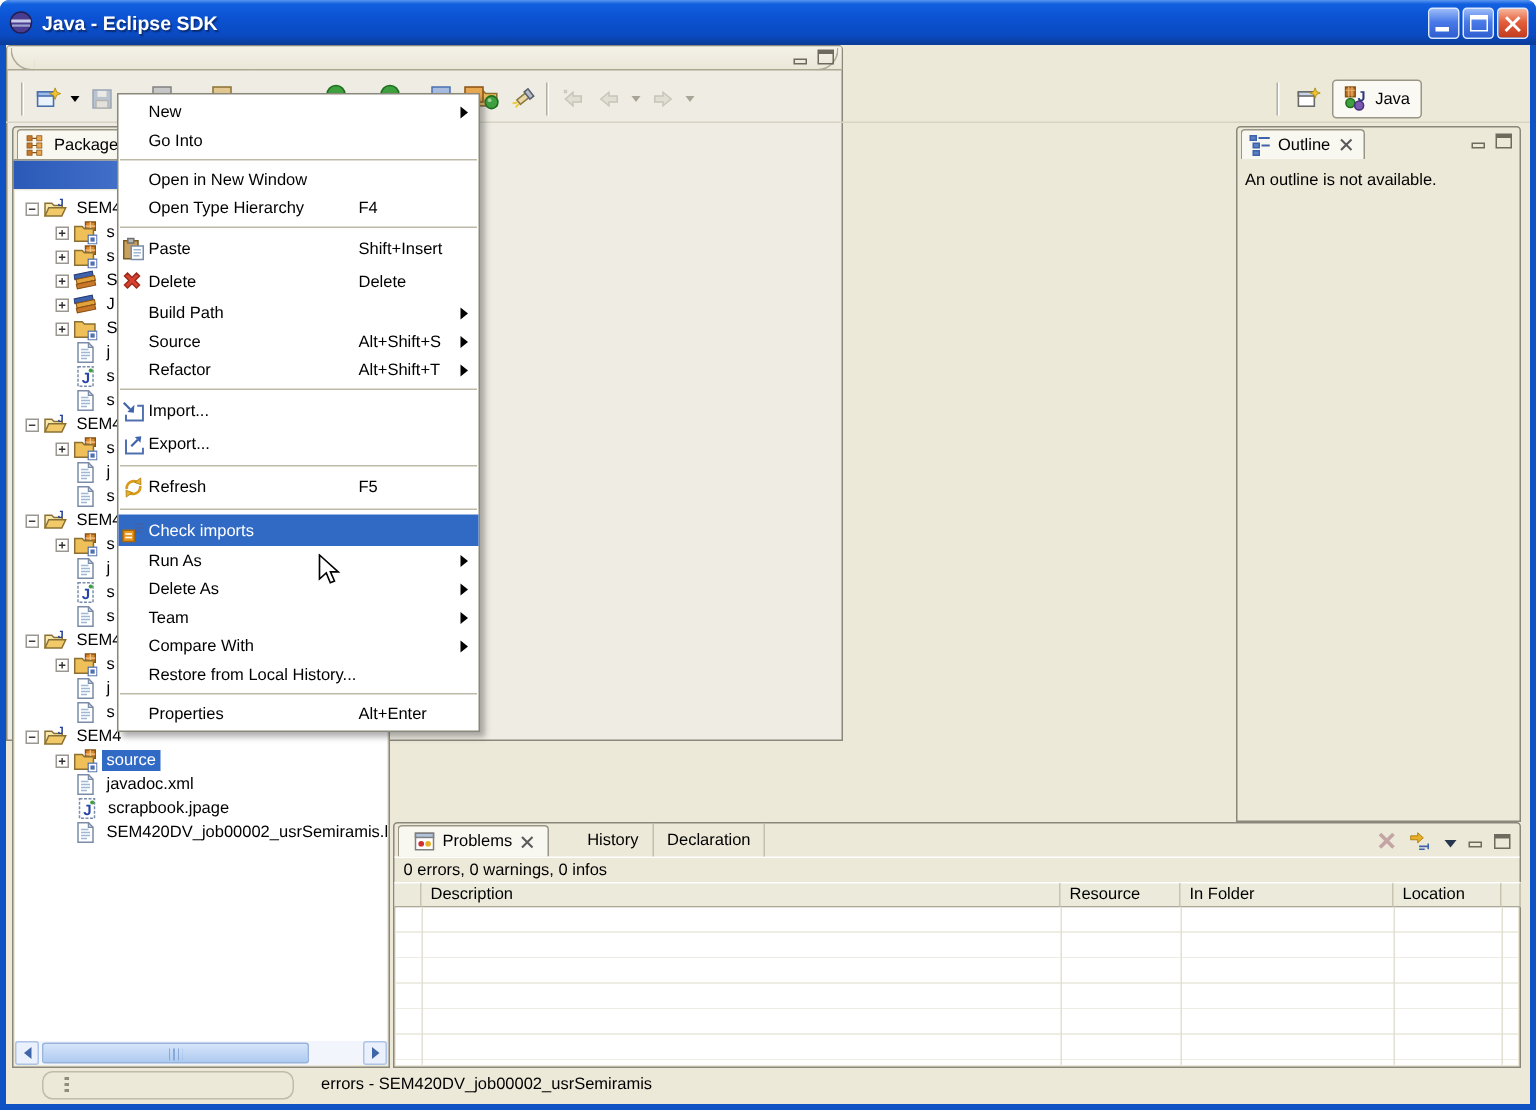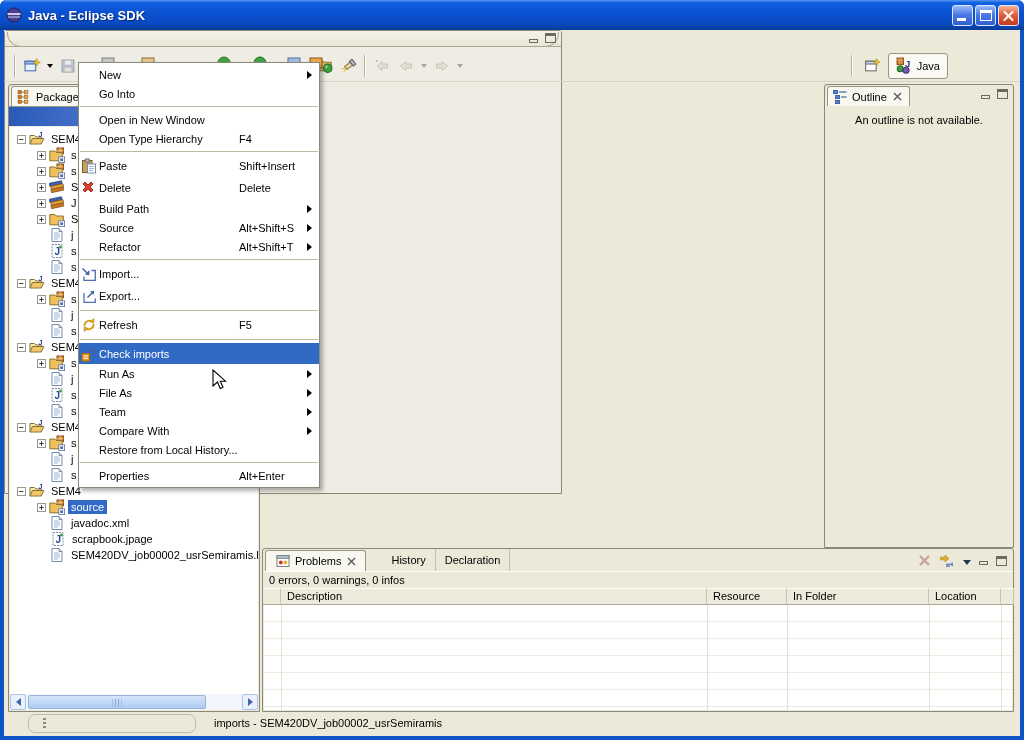--- a/index.html
+++ b/index.html
@@ -67,21 +67,21 @@
   .sgrip{position:absolute;left:50%;top:3px;width:9px;height:8px;transform:translateX(-50%);
     background:repeating-linear-gradient(90deg,#88A8D8 0 1px,transparent 1px 3px);}
 
   
   .editor{left:258px;top:54px;width:558px;height:464px;background:#EFEDE3;border:1px solid #8A887A;border-radius:3px 3px 0 0;}
   .editor-top{position:relative;height:16px;background:linear-gradient(#F4F2E8,#EAE7D8);border-bottom:1px solid #ACA894;}
   .ecurve-l{position:absolute;left:2px;bottom:-1px;width:16px;height:15px;border-left:1px solid #ACA894;border-bottom:1px solid #ACA894;border-bottom-left-radius:14px;}
   .ecurve-r{position:absolute;right:2px;bottom:-1px;width:16px;height:15px;border-right:1px solid #ACA894;border-bottom:1px solid #ACA894;border-bottom-right-radius:14px;}
 
   
-  .outline{left:820px;top:54px;width:190px;height:464px;text-align:center;}
+  .outline{left:820px;top:54px;width:190px;height:464px;}
   .outline-msg{padding:8px 5px;}
 
   
   .problems{left:258px;top:518px;width:752px;height:164px;}
   .ptabrow{position:relative;height:22px;display:flex;align-items:stretch;}
   .ptab{display:flex;align-items:center;gap:4px;padding:0 9px;border-right:1px solid #C4C0B0;}
   .ptab.active{background:#F8F7F0;border:1px solid #9A9686;border-bottom:none;border-radius:3px 3px 0 0;margin:1px 16px 0 2px;}
   .prob-ctrls{position:absolute;right:6px;top:4px;display:flex;gap:8px;align-items:center;}
   .summary{height:17px;padding:2px 6px;border-top:1px solid #FFF;}
   .grid-header{height:17px;display:flex;background:#EBEADB;}
@@ -633,21 +633,21 @@
           <div class="vline" style="left: 523px;"></div>
           <div class="vline" style="left: 665px;"></div>
           <div class="vline" style="left: 737px;"></div>
         </div>
     </div>
 
     <div class="statusbar">
       <span class="status-box">
         <span class="status-grip"></span>
       </span>
-      <span class="status-text">imports - SEM420DV_job00002_usrSemiramis</span>
+      <span class="status-text">errors - SEM420DV_job00002_usrSemiramis</span>
     </div>
   </div>
 
   <div class="ctx" id="ctx-items">
       <div class="mi">
         <span class="mi-icon"></span>
         <span class="mi-label">New</span>
         <span class="mi-arrow"></span>
       </div>
       <div class="mi">
@@ -736,21 +736,21 @@
         </span>
         <span class="mi-label">Check imports</span>
       </div>
       <div class="mi">
         <span class="mi-icon"></span>
         <span class="mi-label">Run As</span>
         <span class="mi-arrow"></span>
       </div>
       <div class="mi">
         <span class="mi-icon"></span>
-        <span class="mi-label">File As</span>
+        <span class="mi-label">Delete As</span>
         <span class="mi-arrow"></span>
       </div>
       <div class="mi">
         <span class="mi-icon"></span>
         <span class="mi-label">Team</span>
         <span class="mi-arrow"></span>
       </div>
       <div class="mi">
         <span class="mi-icon"></span>
         <span class="mi-label">Compare With</span>

